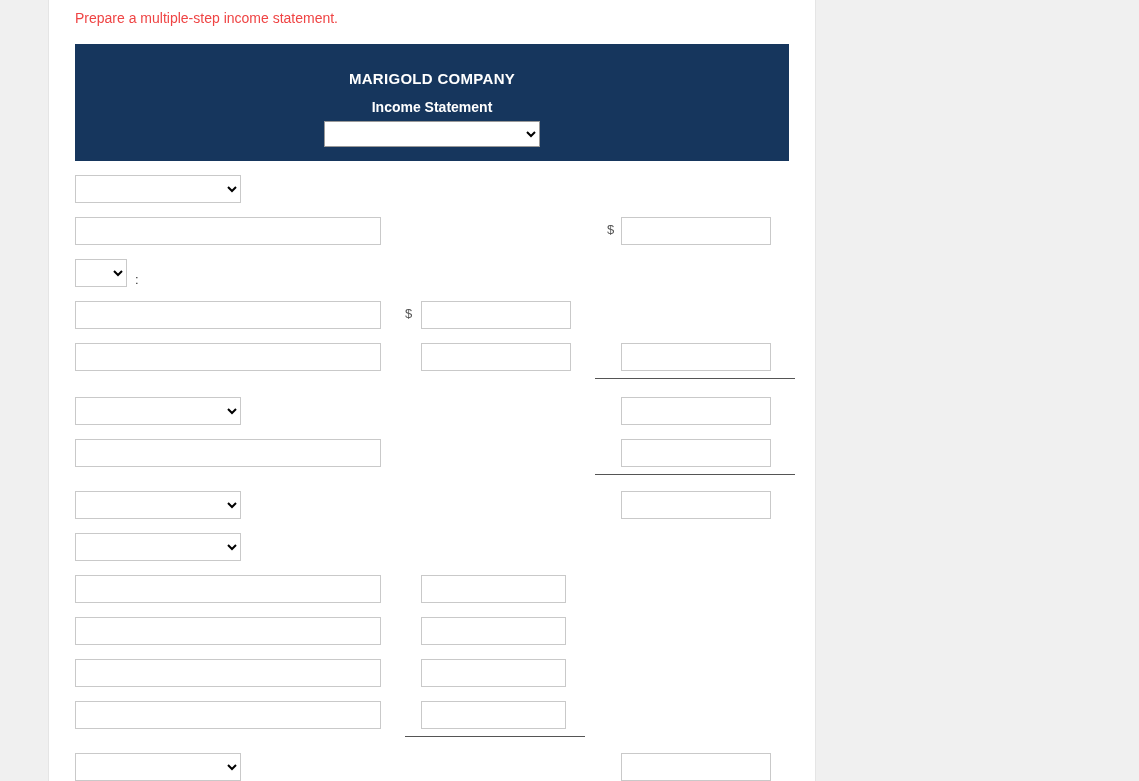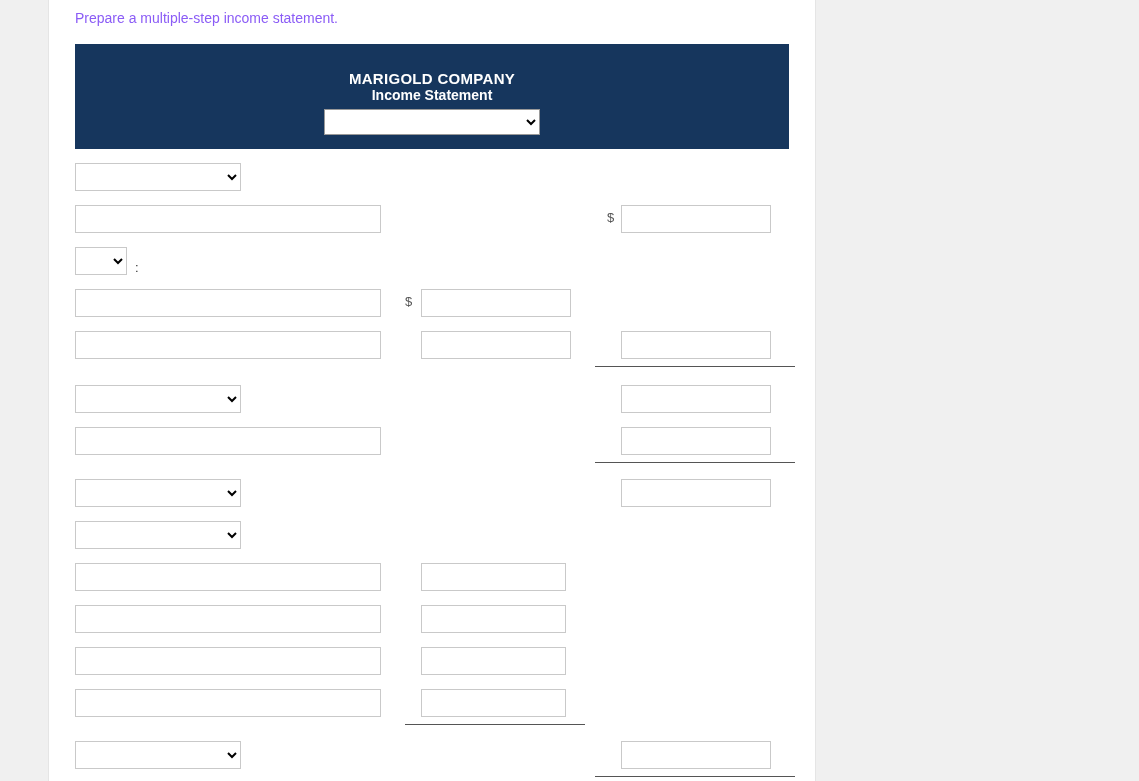--- a/index.html
+++ b/index.html
@@ -23,33 +23,33 @@
     top: 0;
     width: 768px;
     height: 781px;
     background: #ffffff;
     border-left: 1px solid #e5e5e5;
     border-right: 1px solid #e5e5e5;
     padding: 10px 26px 0 26px;
   }
   .instruction {
     font-size: 14px;
-    color: #8b5cf6;
+    color: #ef4444;
     margin-bottom: 18px;
     margin-top: 0;
   }
   .header-band {
     background: #16365d;
     color: #fff;
     text-align: center;
     padding: 10px 0 14px 0;
     font-weight: bold;
   }
   .header-band .company { font-size: 15px; letter-spacing: 0.3px; margin-top: 16px; }
-  .header-band .stmt { font-size: 14px; margin-top: 0; }
+  .header-band .stmt { font-size: 14px; margin-top: 12px; }
   .header-band select {
     margin-top: 6px;
     width: 216px;
     height: 26px;
     border: 1px solid #999;
     background: #fff;
     font-size: 13px;
   }
   .rows { margin-top: 14px; }
   .row {

